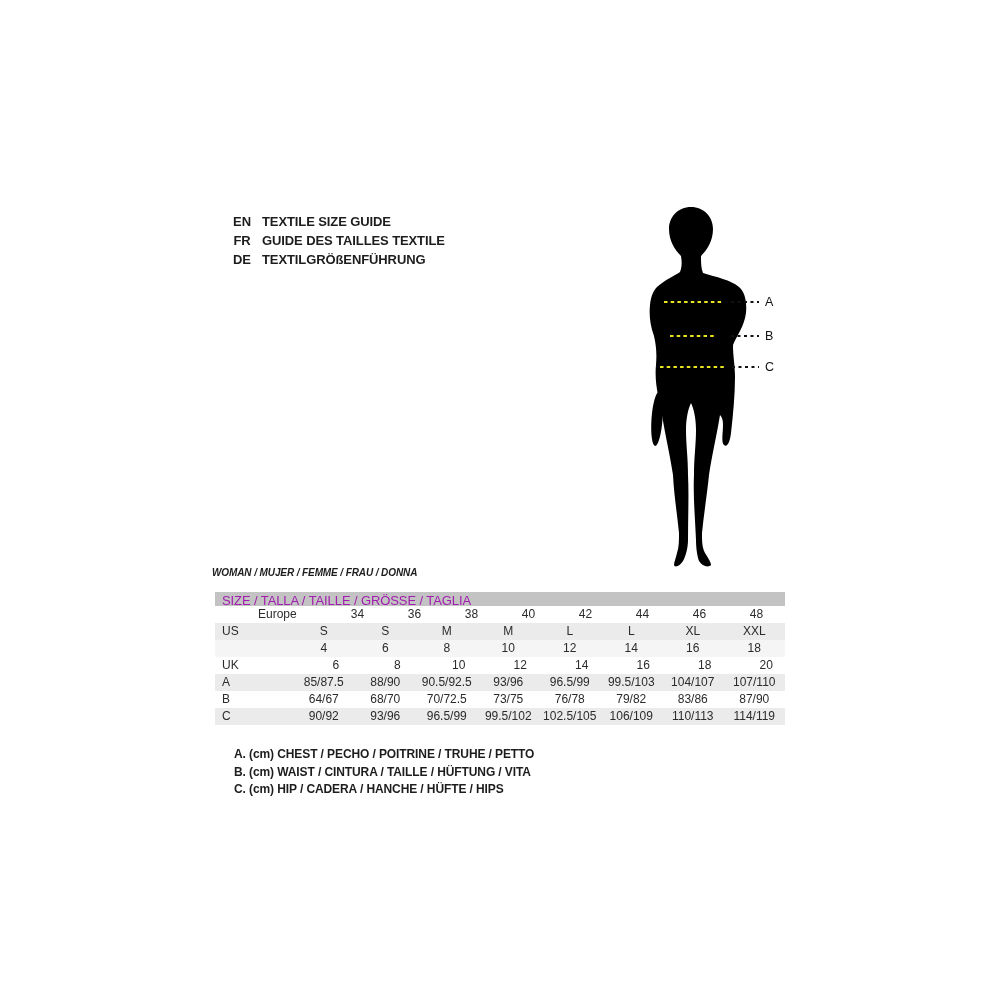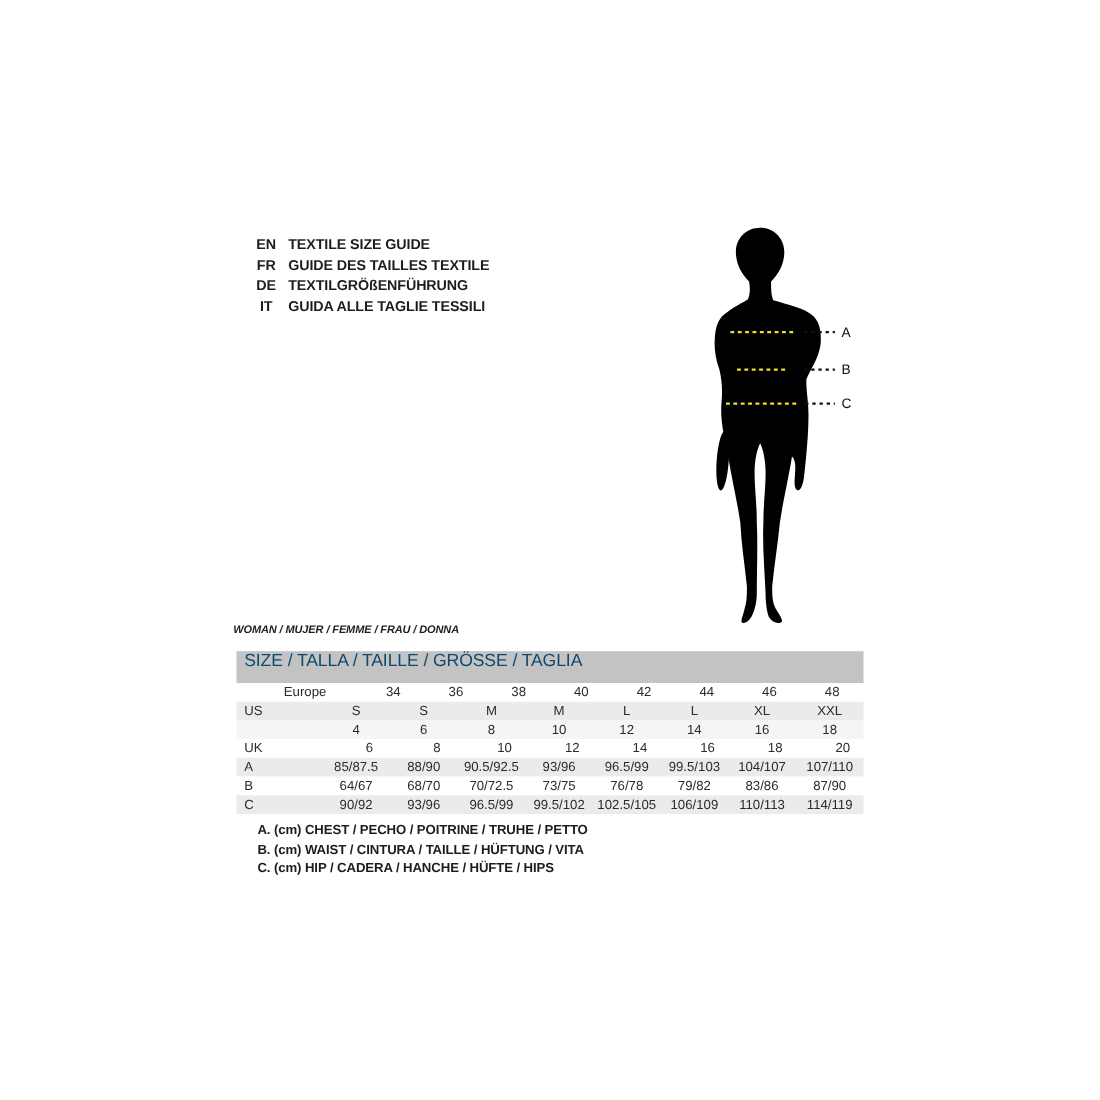--- a/index.html
+++ b/index.html
@@ -15,21 +15,21 @@
   
   .figure-wrap { position:absolute; left:628px; top:195px; width:164px; height:380px; }
   .figure-wrap svg { display:block; width:164px; height:380px; }
   .measure-label { font-family:"Liberation Sans", sans-serif; font-size:12.5px; fill:#111111; }
 
   
   .gender-label { position:absolute; left:212px; top:567px; font-size:10px; font-weight:bold; letter-spacing:-0.1px;font-style:italic; }
 
   
   .size-table { position:absolute; left:215px; top:592px; width:570px; font-size:12px; color:#2b2b2b; }
-  .thead { height:29px; line-height:17px; padding-left:7px; font-size:16px; color:#0c4a6e; letter-spacing:-0.1px; }
+  .thead { height:14px; line-height:17px; padding-left:7px; font-size:13px; color:#a21caf; letter-spacing:-0.1px; }
   .trow { display:flex; height:17px; line-height:17px; }
   .tlabel { width:78px; padding-left:7px; text-align:left; }
   .tcell { flex:1; text-align:center; white-space:nowrap; }
 
   
   .notes { position:absolute; left:234px; top:746px; }
   .note-line { font-size:12px; font-weight:bold; line-height:17.5px; letter-spacing:-0.1px; white-space:nowrap; }
 </style>
 </head>
 <body>
@@ -39,24 +39,20 @@
       <span class="lang-code">EN</span>
       <span class="lang-label">TEXTILE SIZE GUIDE</span>
     </div>
     <div class="lang-row">
       <span class="lang-code">FR</span>
       <span class="lang-label">GUIDE DES TAILLES TEXTILE</span>
     </div>
     <div class="lang-row">
       <span class="lang-code">DE</span>
       <span class="lang-label">TEXTILGRÖßENFÜHRUNG</span>
-    </div>
-    <div class="lang-row">
-      <span class="lang-code">IT</span>
-      <span class="lang-label">GUIDA ALLE TAGLIE TESSILI</span>
     </div>
   </div>
 
 <div class="figure-wrap">
   <svg viewBox="0 0 164 380">
 
     <path fill="#000000" d="M 63,12
          C 76,12 85,22 85,34
          C 85,46 79,55 73,61
          C 73,68 73,73 75,78

